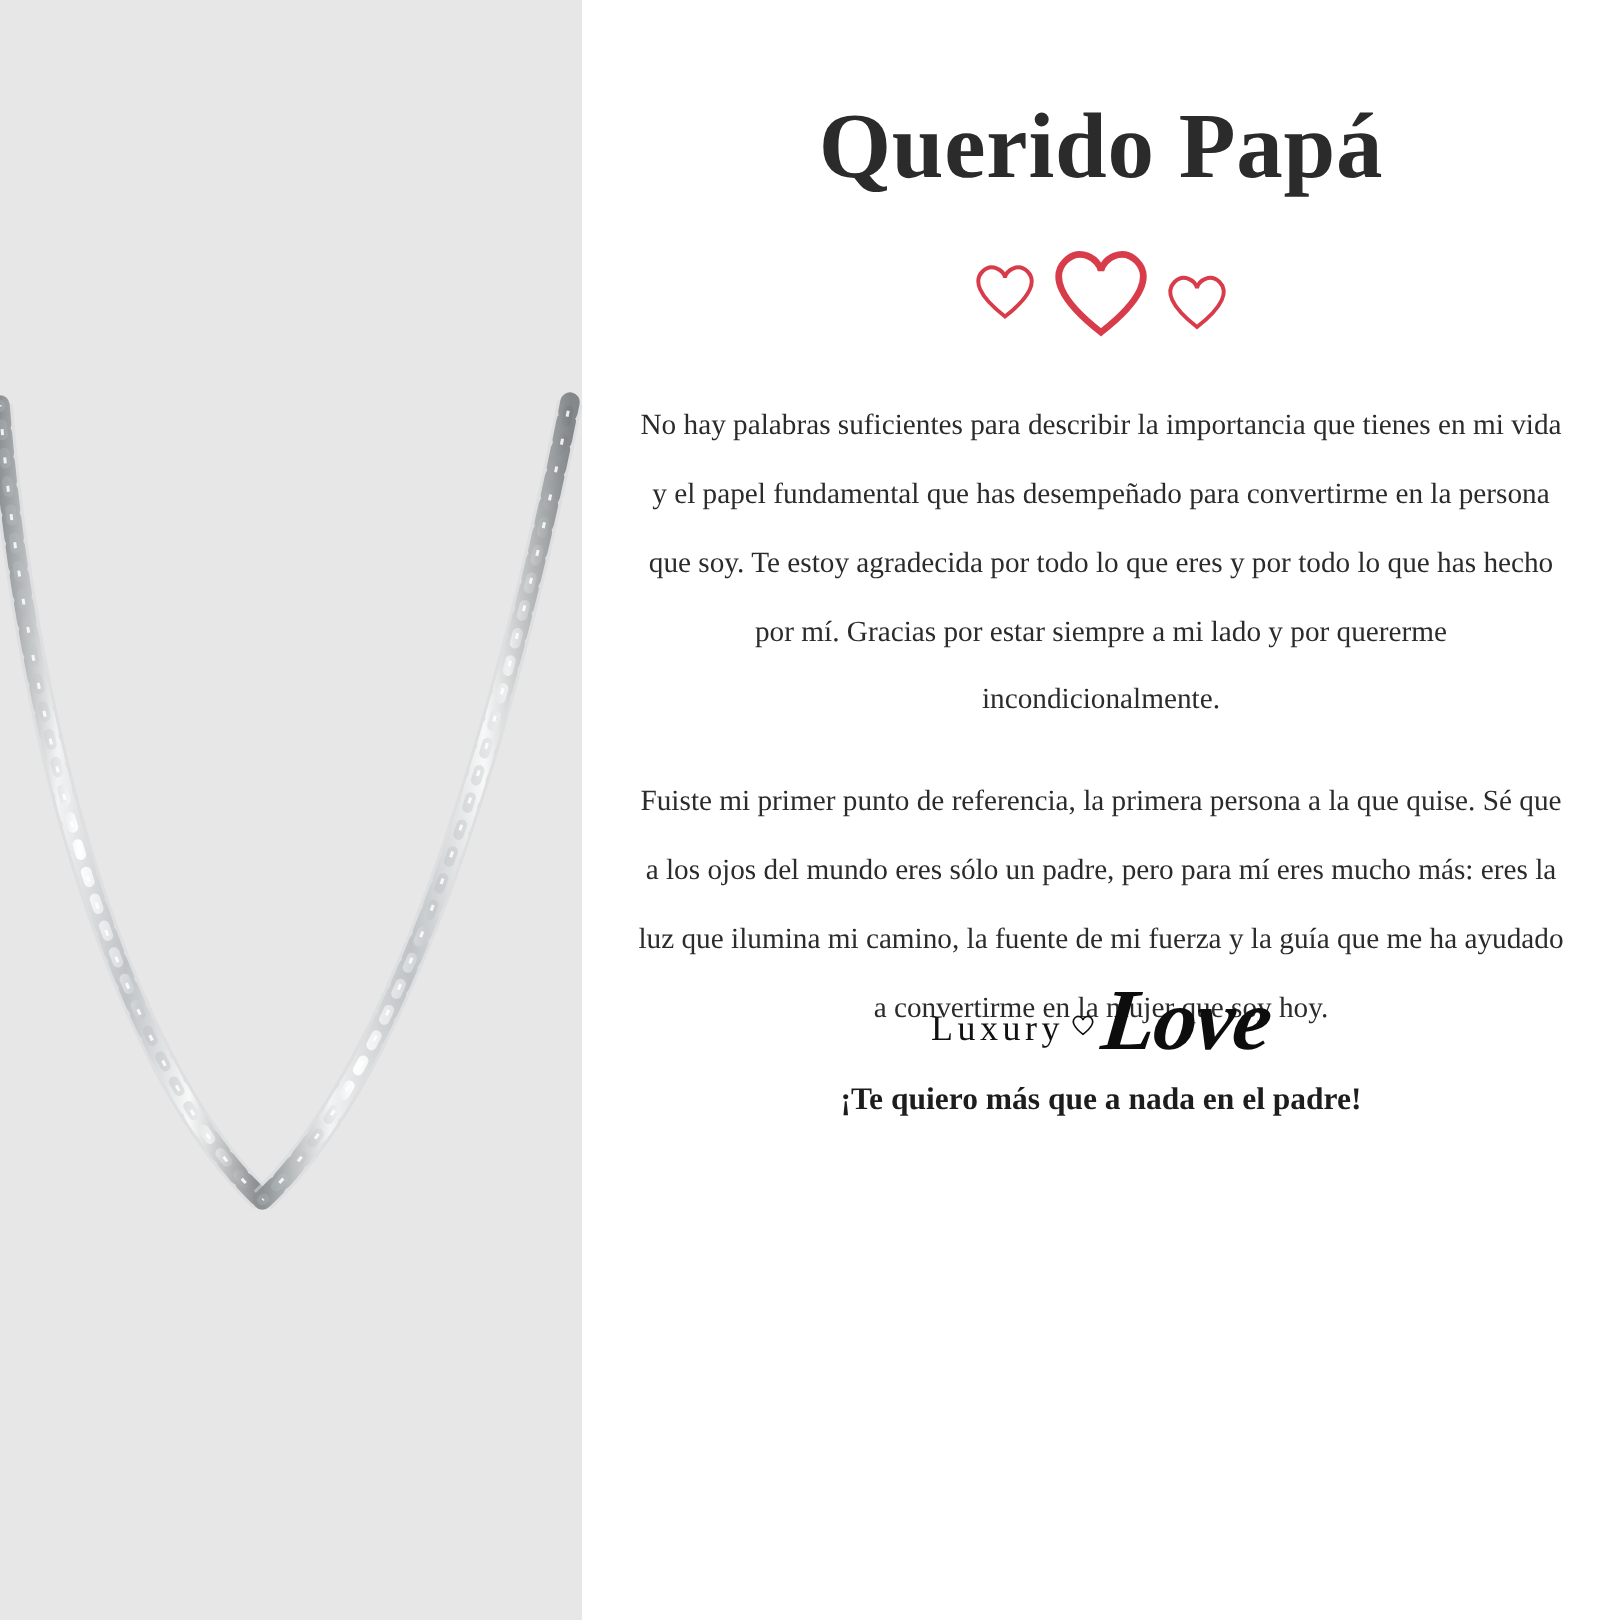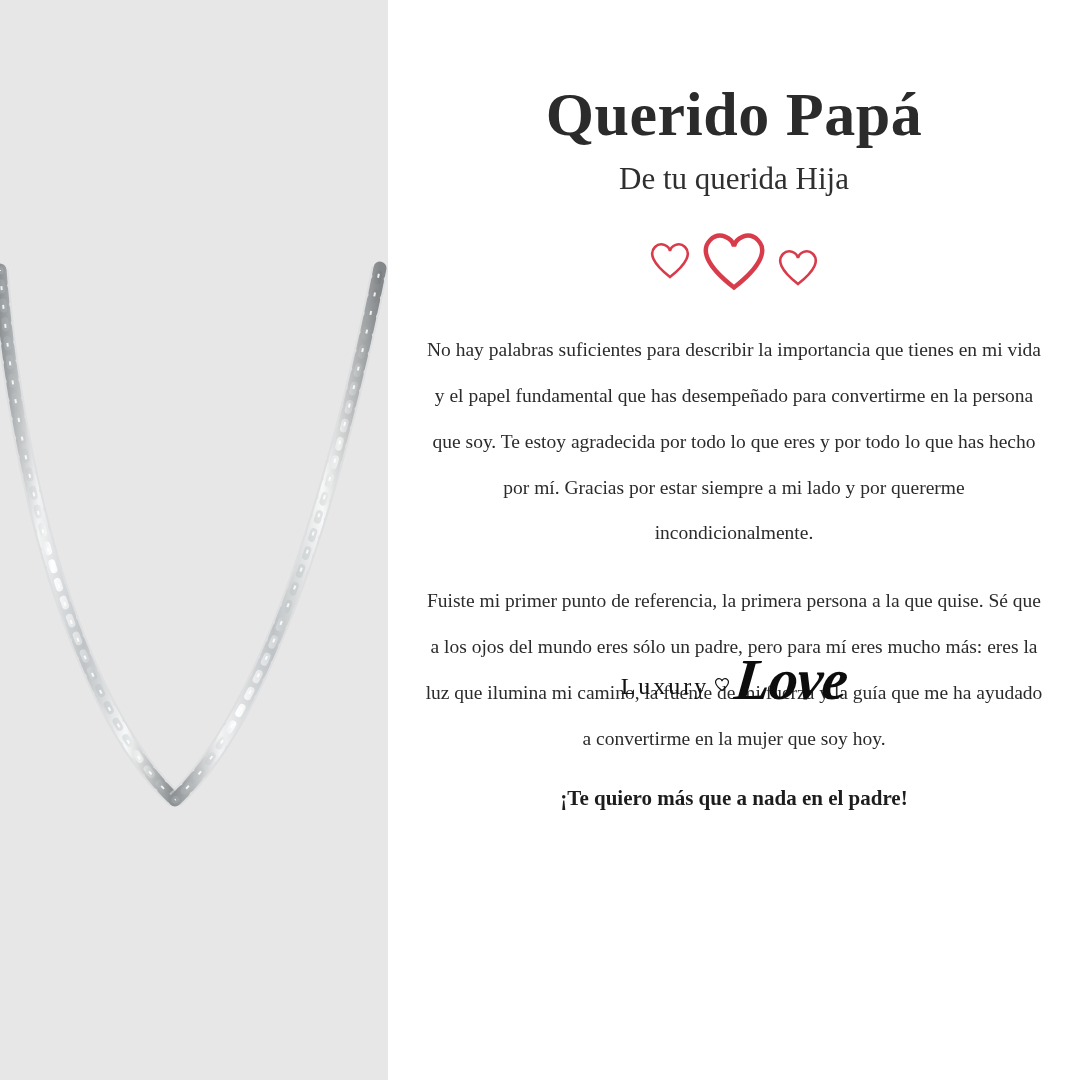--- a/index.html
+++ b/index.html
@@ -42,21 +42,21 @@
     width: 470px;
     height: 1080px;
   }
 
   
   .letter-panel {
     position: relative;
     flex: 1 1 auto;
     height: 824px;
     background: #ffffff;
-    padding: 16px 36px;
+    padding: 0 36px;
     box-sizing: border-box;
     text-align: center;
   }
   .title {
     margin: 0;
     padding-top: 66px;
     font-family: "Liberation Serif", serif;
     font-weight: bold;
     font-size: 62px;
     letter-spacing: 0.5px;
@@ -178,21 +178,20 @@
           <use href="#chainPathR" stroke="url(#linkGrad2)" stroke-width="7" fill="none" stroke-dasharray="7 12" stroke-dashoffset="6" stroke-linecap="round"></use>
           <use href="#chainPathR" stroke="#ffffff" stroke-width="2" fill="none" stroke-dasharray="4 15" stroke-dashoffset="3" opacity="0.85"></use>
         </g>
       </svg>
     </div>
   </div>
 
   <div class="letter-panel">
 
     <h1 class="title">Querido Papá</h1>
-    <h2 class="subtitle">De tu querida Hija</h2>
 
     <div class="hearts">
       <svg width="48" height="44" viewBox="0 0 48 44">
         <path d="M24 40 C 6 26, 3 16, 9 10 C 15 4, 23 9, 24 14 C 25 9, 33 4, 39 10 C 45 16, 42 26, 24 40 Z" fill="none" stroke="#d83b4a" stroke-width="2.6"></path>
       </svg>
       <svg width="76" height="70" viewBox="0 0 48 44">
         <path d="M24 40 C 6 26, 3 16, 9 10 C 15 4, 23 9, 24 14 C 25 9, 33 4, 39 10 C 45 16, 42 26, 24 40 Z" fill="none" stroke="#d83b4a" stroke-width="2.8"></path>
       </svg>
       <svg width="48" height="44" viewBox="0 0 48 44" style="margin-top:14px;">
         <path d="M24 40 C 6 26, 3 16, 9 10 C 15 4, 23 9, 24 14 C 25 9, 33 4, 39 10 C 45 16, 42 26, 24 40 Z" fill="none" stroke="#d83b4a" stroke-width="2.6"></path>

